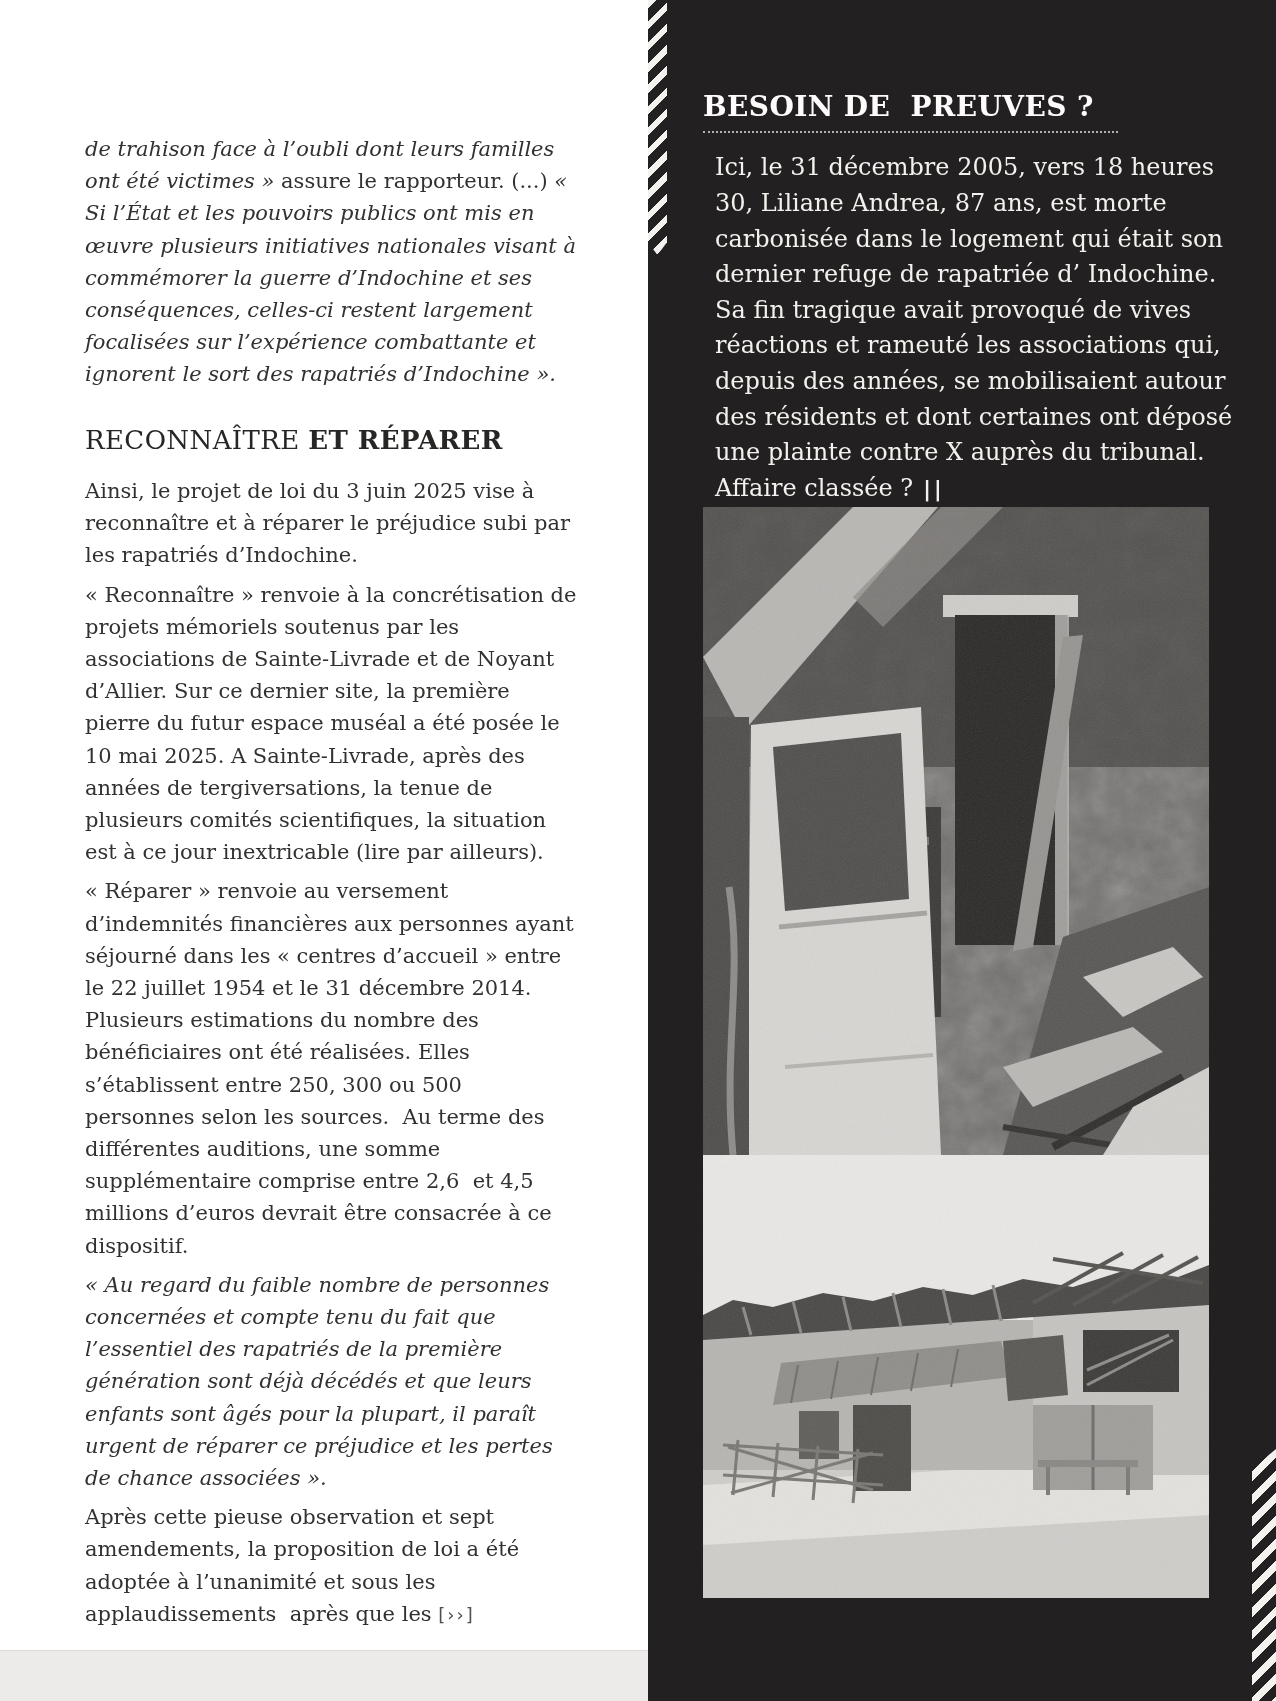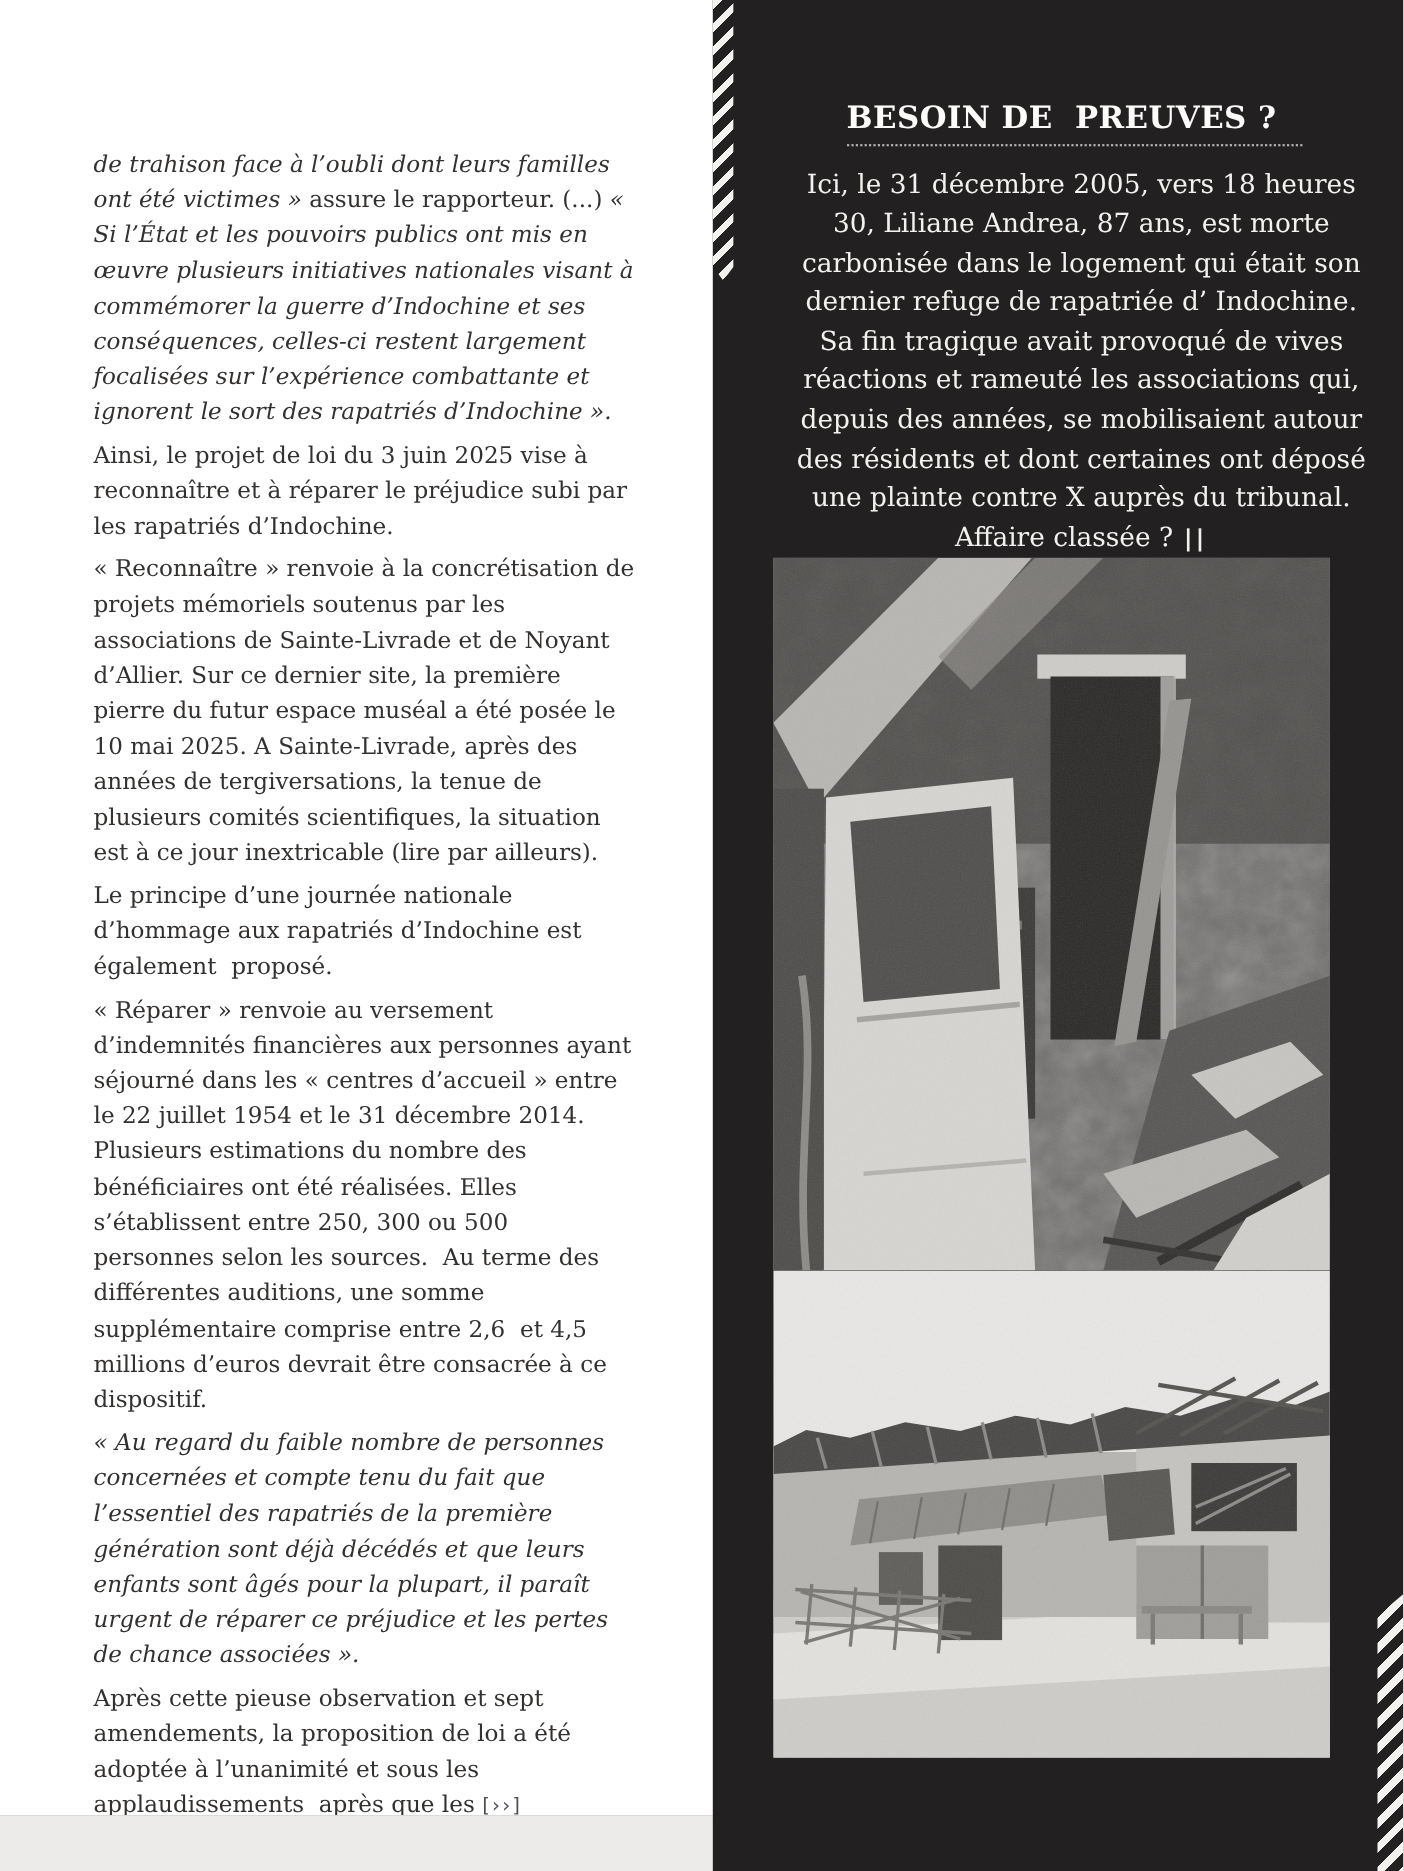--- a/index.html
+++ b/index.html
@@ -36,21 +36,21 @@
   .stripes-top{
     position:absolute;left:0;top:0;width:19px;height:255px;
     background:repeating-linear-gradient(135deg,#f4f2ef 0 6px,transparent 6px 15px);
     clip-path:polygon(0 0,100% 0,100% 95%,50% 100%,0 95%);
   }
   .stripes-bottom{
     position:absolute;right:0;bottom:0;width:24px;height:252px;
     background:repeating-linear-gradient(135deg,#f4f2ef 0 7px,transparent 7px 16px);
     clip-path:polygon(0 8%,100% 0,100% 100%,0 100%);
   }
-  .dark-inner{position:absolute;left:55px;top:92px;width:548px;text-align:center;}
+  .dark-inner{position:absolute;left:55px;top:92px;width:548px;}
   .sb-heading{
     display:inline-block;margin:0;font-size:28px;font-weight:bold;line-height:1.05;
     color:#fdfcfa;letter-spacing:0.4px;white-space:pre-wrap;
     border-bottom:2px dotted #b5b3af;padding:0 24px 10px 0;
   }
   .sb-body{
     margin:17px 0 0 12px;font-size:24px;line-height:35.6px;white-space:pre-wrap;
   }
   .end-mark{
     font-family:"DejaVu Sans",sans-serif;font-weight:bold;
@@ -66,24 +66,24 @@
   figure.photo svg{display:block;width:100%;height:100%;}
 </style>
 </head>
 <body>
 
 <div class="page">
 
   <div class="left-col">
     <p><span class="it">de trahison face à l’oubli dont leurs familles ont été victimes » </span><span>assure le rapporteur. (...) </span><span class="it">« Si l’État et les pouvoirs publics ont mis en œuvre plusieurs initiatives nationales visant à commémorer la guerre d’Indochine et ses conséquences, celles-ci restent largement focalisées sur l’expérience combattante et ignorent le sort des rapatriés d’Indochine ».</span></p>
 
+    <h2 class="section-heading"><span class="heading-light">RECONNAÎTRE </span><span class="heading-bold">ET RÉPARER</span></h2>
 
     <p>Ainsi, le projet de loi du 3 juin 2025 vise à  reconnaître et à réparer le préjudice subi par les rapatriés d’Indochine.</p>
     <p>« Reconnaître » renvoie à la concrétisation de projets mémoriels soutenus par les associations de Sainte-Livrade et de Noyant d’Allier. Sur ce dernier site, la première pierre du futur espace muséal a été posée le 10 mai 2025. A Sainte-Livrade, après des années de tergiversations, la tenue de plusieurs comités scientifiques, la situation est à ce jour inextricable (lire par ailleurs).</p>
-    <p>Le principe d’une journée nationale d’hommage aux rapatriés d’Indochine est également  proposé.</p>
     <p>« Réparer » renvoie au versement d’indemnités financières aux personnes ayant séjourné dans les « centres d’accueil » entre le 22 juillet 1954 et le 31 décembre 2014.  Plusieurs estimations du nombre des bénéficiaires ont été réalisées. Elles s’établissent entre 250, 300 ou 500 personnes selon les sources.  Au terme des différentes auditions, une somme supplémentaire comprise entre 2,6  et 4,5 millions d’euros devrait être consacrée à ce dispositif.</p>
     <p class="it">« Au regard du faible nombre de personnes concernées et compte tenu du fait que l’essentiel des rapatriés de la première génération sont déjà décédés et que leurs enfants sont âgés pour la plupart, il paraît urgent de réparer ce préjudice et les pertes de chance associées ».</p>
 
     <p><span>Après cette pieuse observation et sept amendements, la proposition de loi a été adoptée à l’unanimité et sous les applaudissements  après que les </span><span class="continuation-marker">[››]</span></p>
   </div>
 
   <div class="bottom-strip"></div>
 
   <div class="dark-col">
     <div class="stripes-top"></div>

